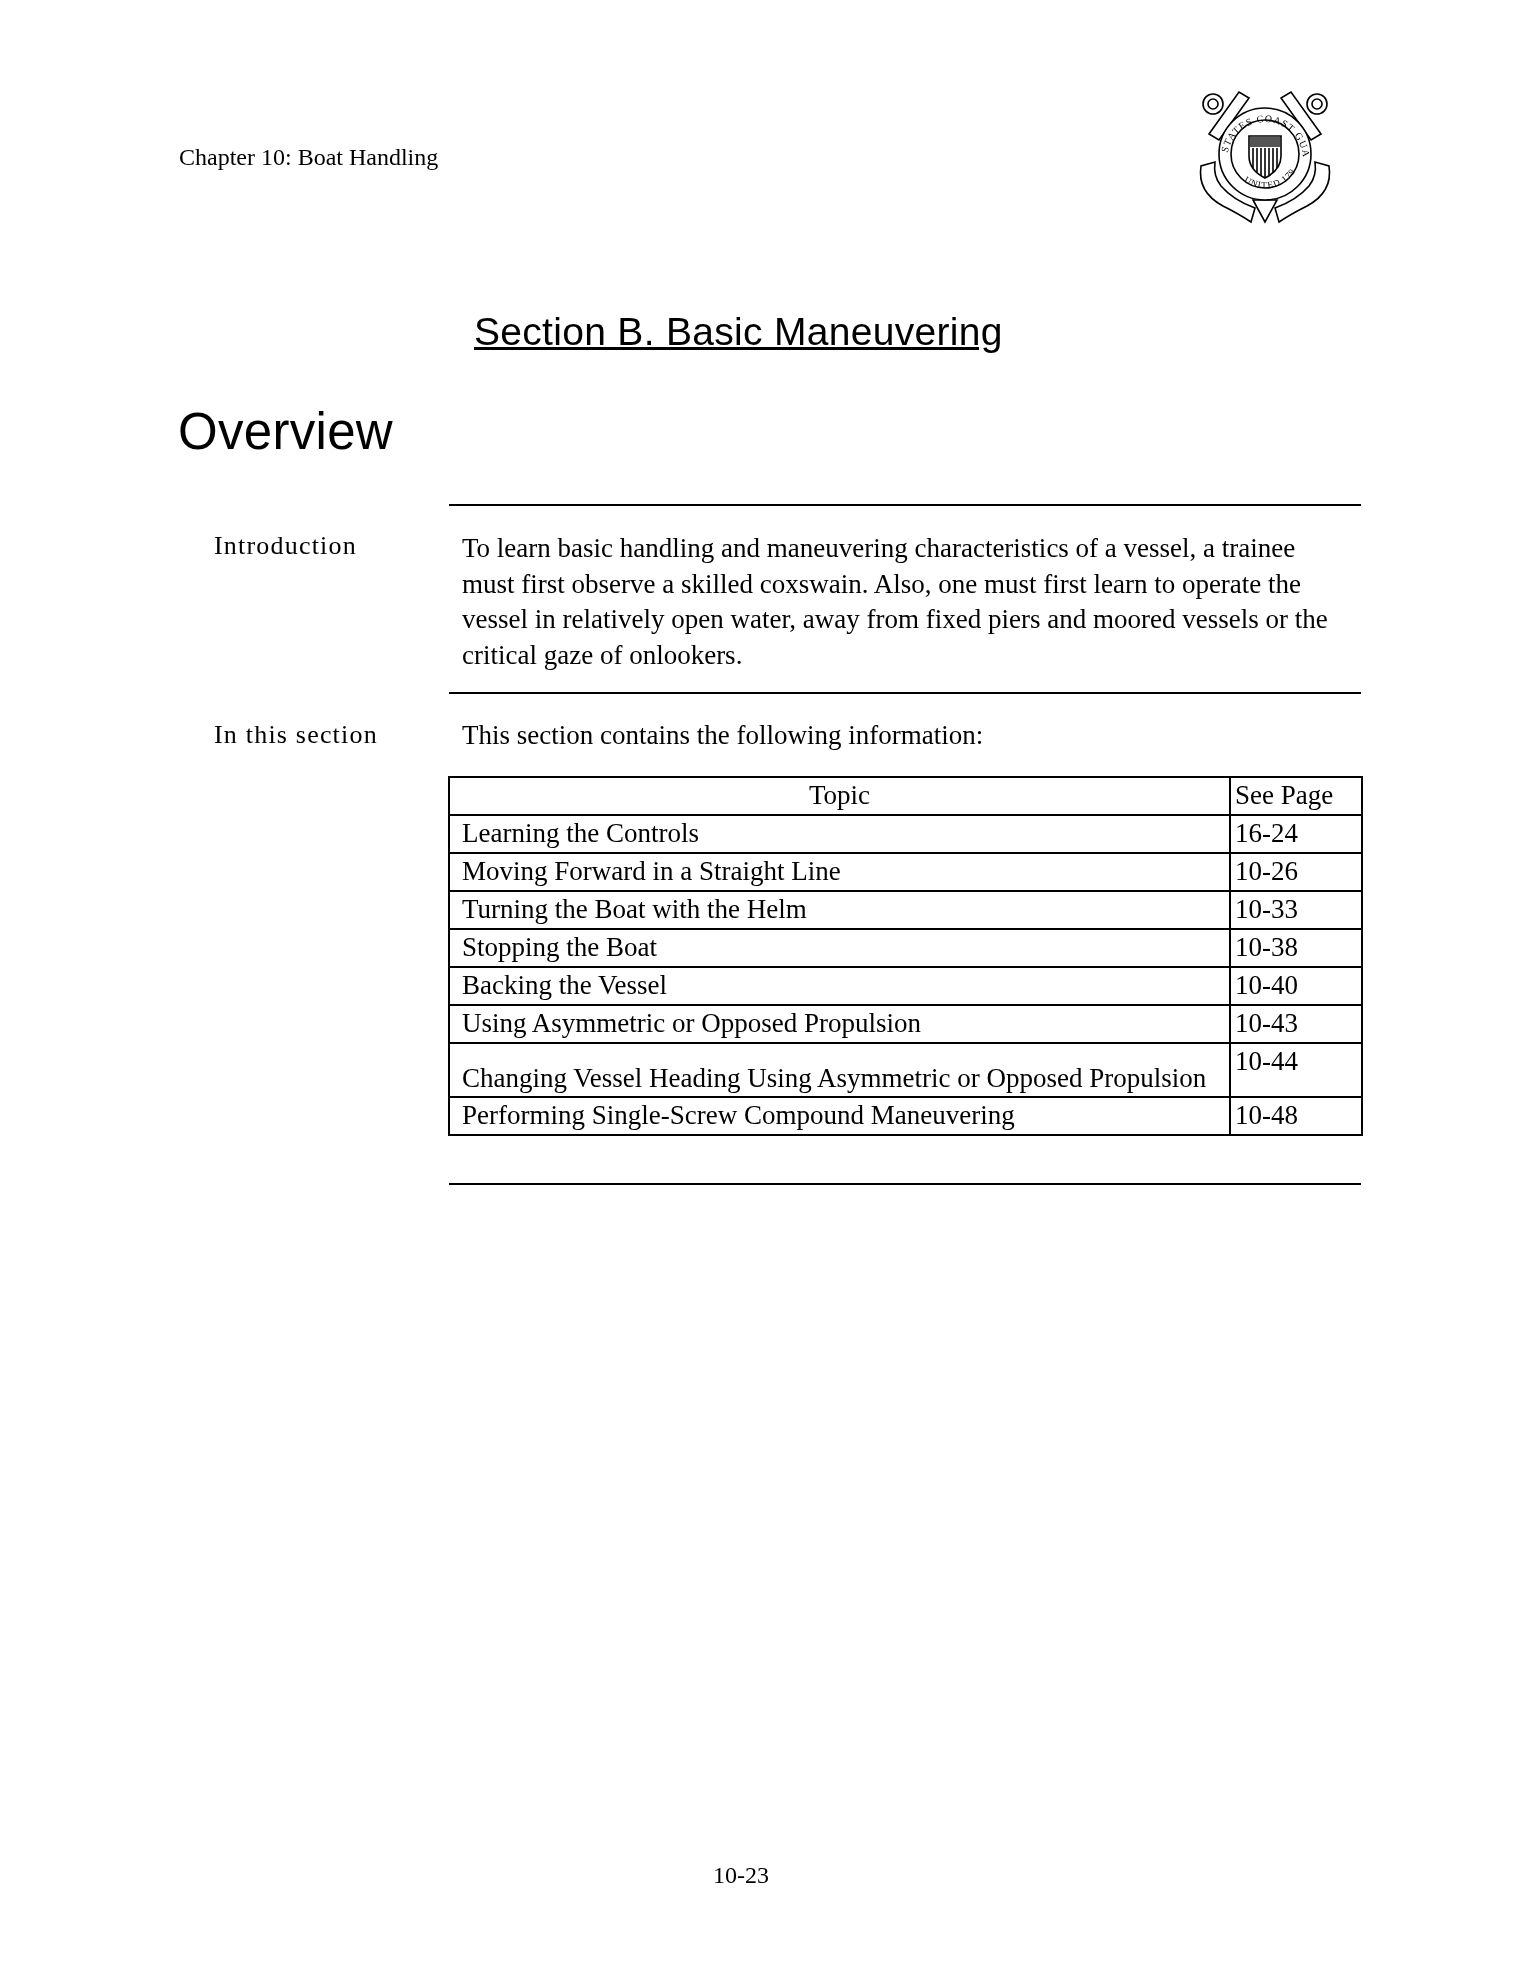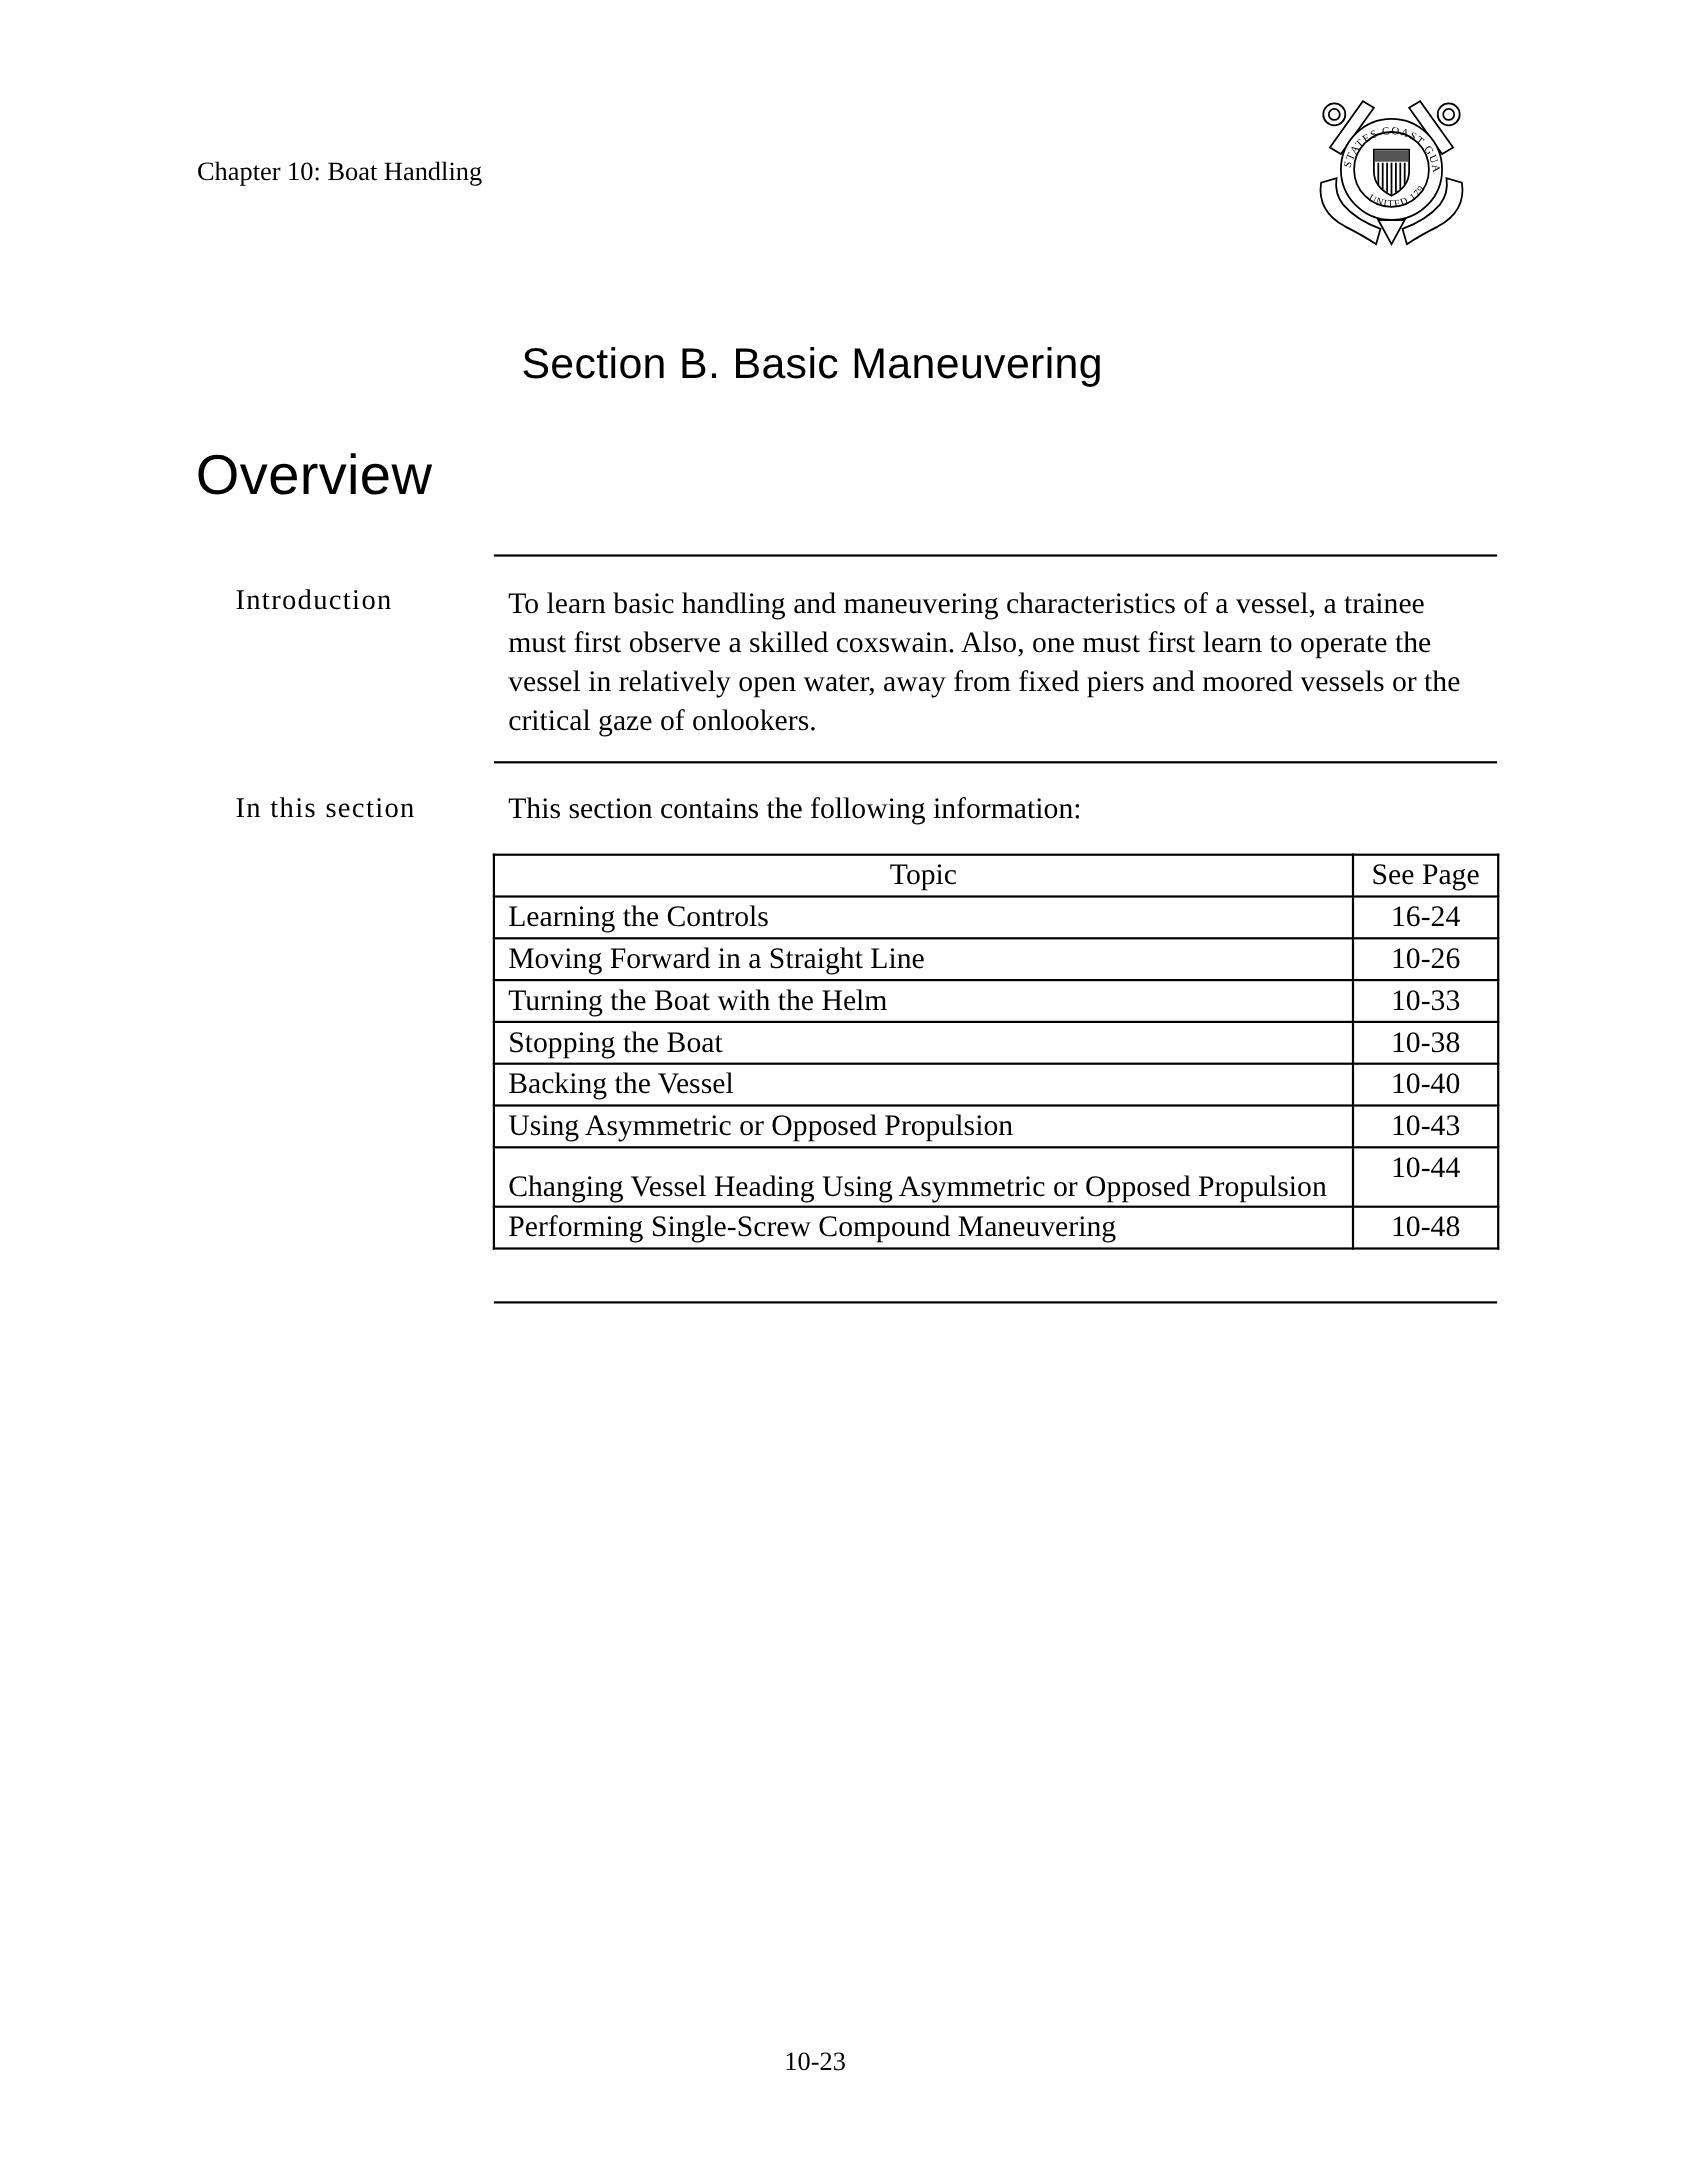--- a/index.html
+++ b/index.html
@@ -4,41 +4,41 @@
   <style>
     html, body { margin: 0; padding: 0; background: #ffffff; }
     body { width: 1530px; height: 1980px; position: relative; overflow: hidden; color: #000; }
     .abs { position: absolute; }
     .serif { font-family: "Liberation Serif", "DejaVu Serif", serif; }
     .sans { font-family: "Liberation Sans", "DejaVu Sans", sans-serif; }
 
     #header-chapter { left: 179px; top: 120px; font-size: 24px; line-height: 30px; white-space: nowrap; margin-top: 22px; }
     #logo { left: 1193px; top: 88px; width: 144px; height: 136px; }
 
-    #section-title { left: 474px; top: 308px; font-size: 39px; line-height: 48px; white-space: nowrap; letter-spacing: 0.3px; }
+    #section-title { left: 474px; top: 308px; font-size: 39px; line-height: 48px; white-space: nowrap; letter-spacing: 0.3px; text-decoration: underline; }
     #overview-title { left: 178px; top: 408px; font-size: 51px; line-height: 48px; white-space: nowrap; letter-spacing: 0.3px; }
 
     .rule { left: 449px; width: 912px; height: 2px; background: #000; }
     #rule-1 { top: 504px; }
     #rule-2 { top: 692px; }
     #rule-3 { top: 1183px; }
 
     .block-label { left: 191px; font-size: 26px; line-height: 32px; letter-spacing: 1.2px; white-space: nowrap; margin-left: 23px; }
     #label-intro { top: 530px; }
     #label-section { top: 719px; }
 
     #intro-text { left: 462px; top: 531px; width: 890px; font-size: 27px; line-height: 35.6px; }
     #section-text { left: 462px; top: 719px; font-size: 27px; line-height: 32px; white-space: nowrap; }
 
     #toc-table { position: absolute; left: 448px; top: 776px; width: 915px; border-collapse: collapse; font-size: 27px; }
     #toc-table th, #toc-table td { border: 2px solid #000; padding: 0 12px; vertical-align: top; line-height: 32px; font-weight: normal; }
     #toc-table th { height: 35px; text-align: center; padding-top: 1px; }
     #toc-table td { height: 35px; padding-top: 1px; }
     #toc-table td.topic { text-align: left; }
-    #toc-table td.page, #toc-table th.page-h { text-align: center; width: 122px; padding: 1px 4px 0 4px; }
+    #toc-table td.page, #toc-table th.page-h { text-align: left; width: 122px; padding: 1px 4px 0 4px; }
     #toc-table td.topic.two-line { line-height: 36px; padding-top: 16px; }
 
     #footer-page { left: 0; width: 1482px; top: 1860px; text-align: center; font-size: 24px; line-height: 30px; }
   </style>
 </head>
 <body>
 
 <div id="header-chapter" class="abs serif">Chapter 10:  Boat Handling</div>
 
 <div id="logo" class="abs">

